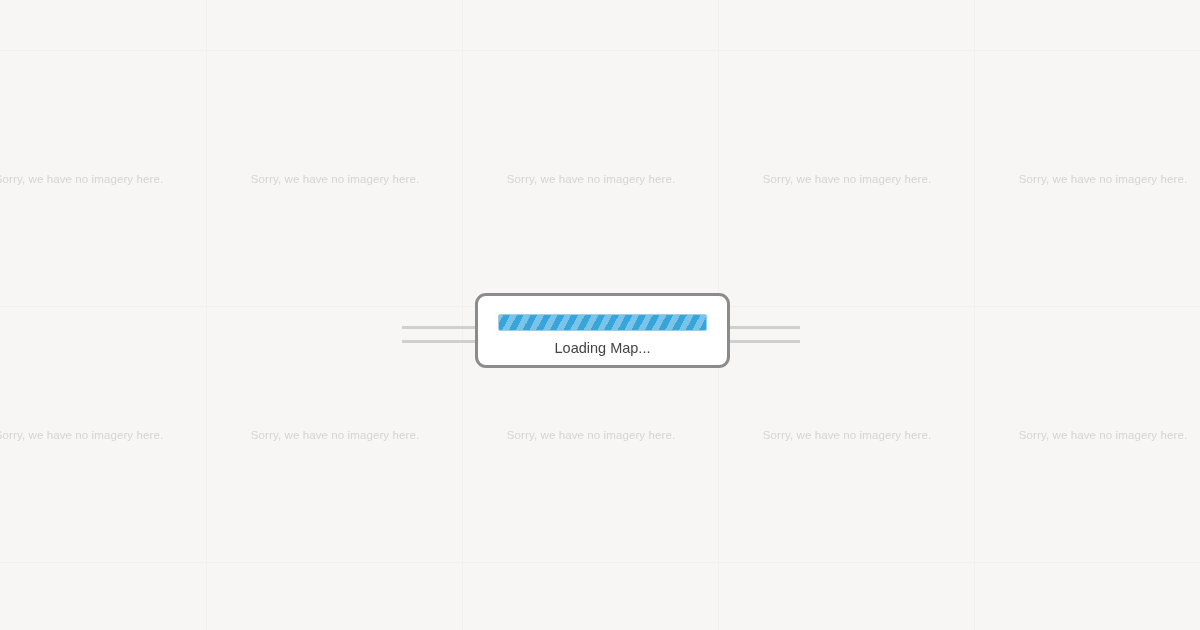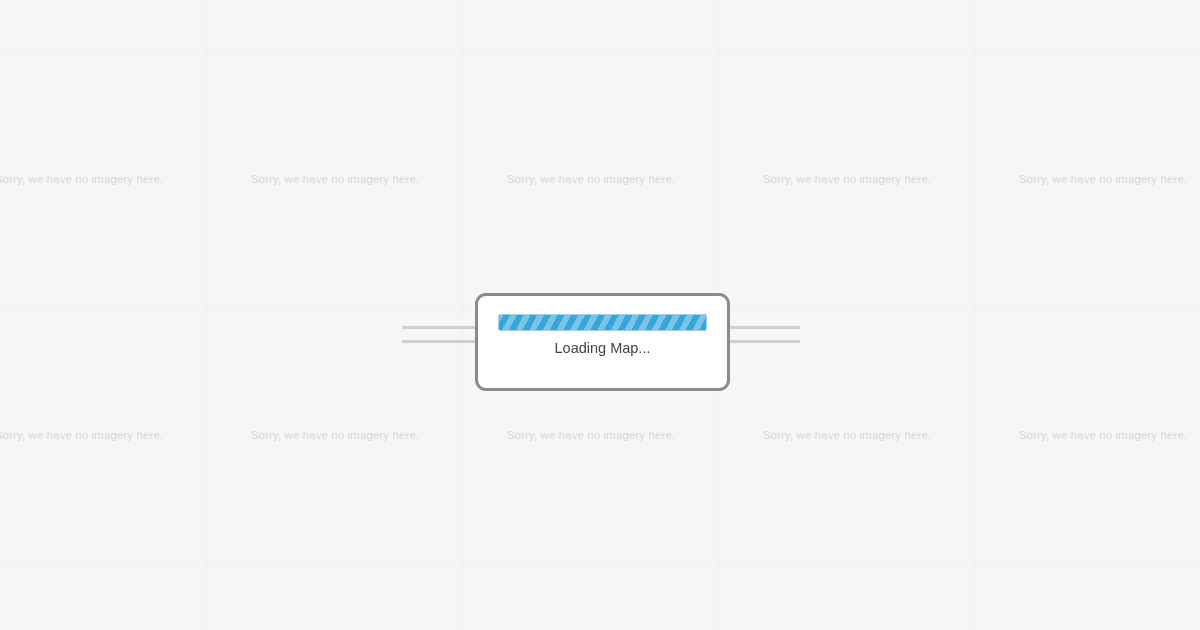--- a/index.html
+++ b/index.html
@@ -70,21 +70,21 @@
     height: 3px;
     background: #cfcfcf;
   }
 
   
   .loading-dialog {
     position: absolute;
     left: 475px;
     top: 293px;
     width: 255px;
-    height: 98px;
+    height: 75px;
     box-sizing: border-box;
     background: #ffffff;
     border: 3px solid #8b8b8b;
     border-radius: 11px;
     display: flex;
     flex-direction: column;
     align-items: center;
     justify-content: flex-start;
     padding-top: 18px;
   }

